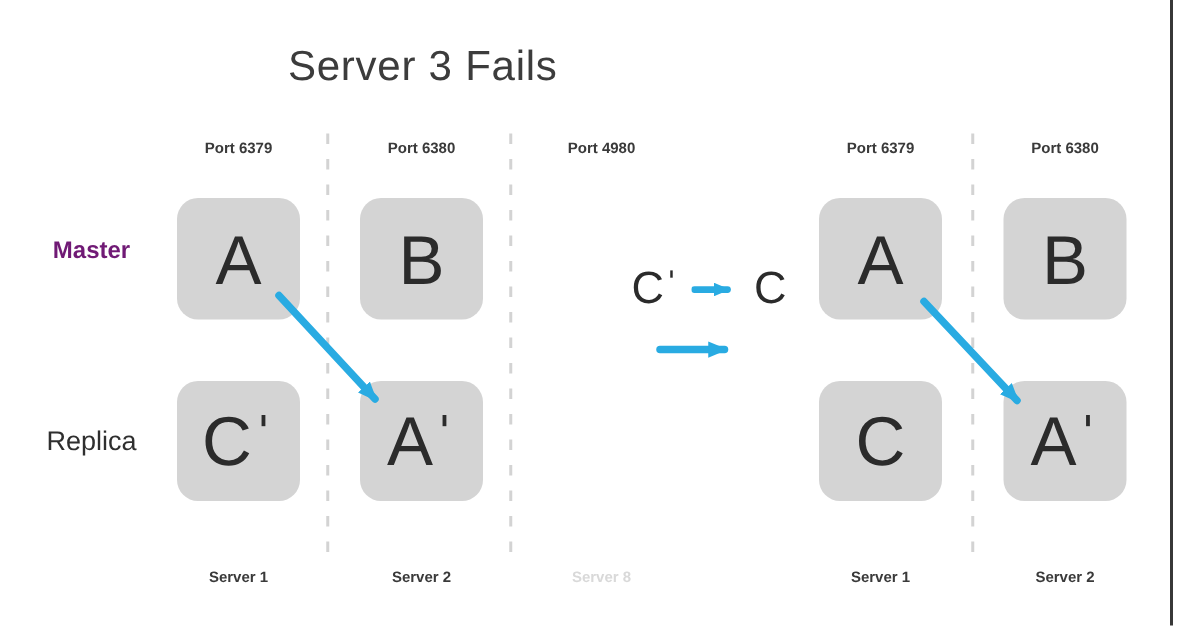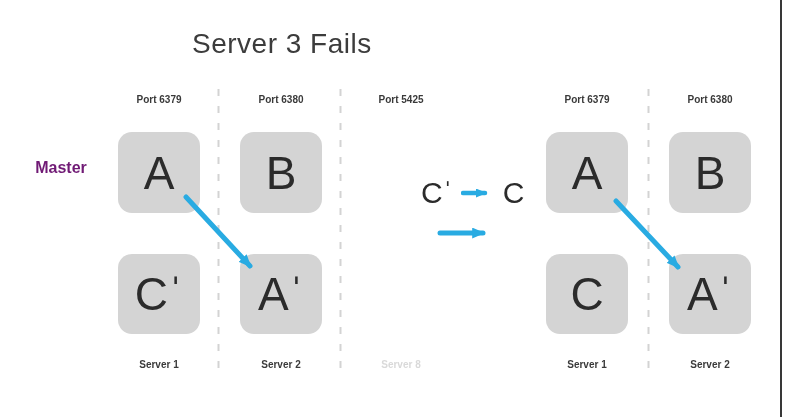--- a/index.html
+++ b/index.html
@@ -30,21 +30,21 @@
     width: 82px;
     text-align: center;
     font-size: 10px;
     font-weight: 700;
     color: #3a3a3a;
     line-height: 16px;
     white-space: nowrap;
     z-index: 2;
   }
   .port-label { top: 92px; }
-  .server-label { top: 357px; }
+  .server-label { top: 378px; }
   .server-label.muted { color: #d9d9d9; }
   .row-label {
     position: absolute;
     width: 90px;
     text-align: center;
     white-space: nowrap;
     z-index: 2;
   }
   .row-label.master {
     left: 16px; top: 159px;
@@ -115,23 +115,24 @@
     <line x1="218.5" y1="89" x2="218.5" y2="375" stroke="#d3d3d3" stroke-width="2" stroke-dasharray="7 10"></line>
     <line x1="340.5" y1="89" x2="340.5" y2="375" stroke="#d3d3d3" stroke-width="2" stroke-dasharray="7 10"></line>
     <line x1="648.5" y1="89" x2="648.5" y2="375" stroke="#d3d3d3" stroke-width="2" stroke-dasharray="7 10"></line>
     <line x1="186" y1="197" x2="250" y2="266" stroke="#29abe2" stroke-width="5" stroke-linecap="round" marker-end="url(#ah)"></line>
     <line x1="616" y1="201" x2="678" y2="267" stroke="#29abe2" stroke-width="5" stroke-linecap="round" marker-end="url(#ah)"></line>
     <line x1="440" y1="233" x2="483" y2="233" stroke="#29abe2" stroke-width="5" stroke-linecap="round" marker-end="url(#ah)"></line>
   </svg>
 
   <div class="port-label" style="left:118px">Port 6379</div>
   <div class="port-label" style="left:240px">Port 6380</div>
-  <div class="port-label" style="left:360px">Port 5425</div>
+  <div class="port-label" style="left:360px">Port 4980</div>
 
   <div class="row-label master">Master</div>
+  <div class="row-label replica">Replica</div>
 
   <div class="node-box master" style="left:118px">A</div>
   <div class="node-box master" style="left:240px">B</div>
   <div class="node-box replica" style="left:118px">Cˈ</div>
   <div class="node-box replica" style="left:240px">Aˈ</div>
 
   <div class="server-label" style="left:118px">Server 1</div>
   <div class="server-label" style="left:240px">Server 2</div>
   <div class="server-label muted" style="left:360px">Server 8</div>
 

